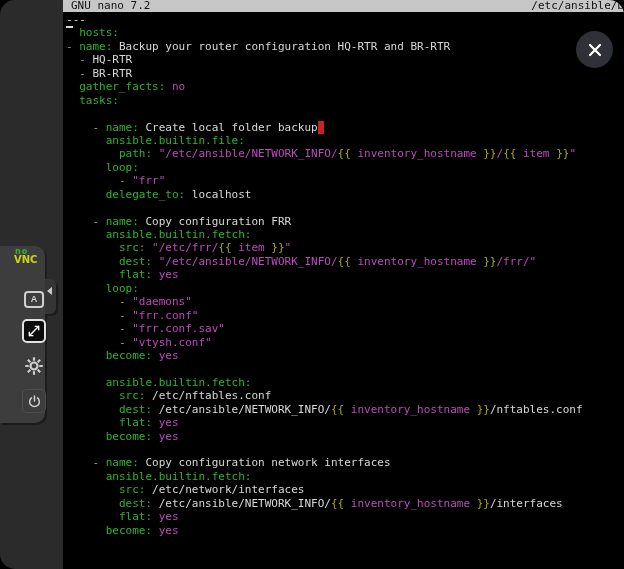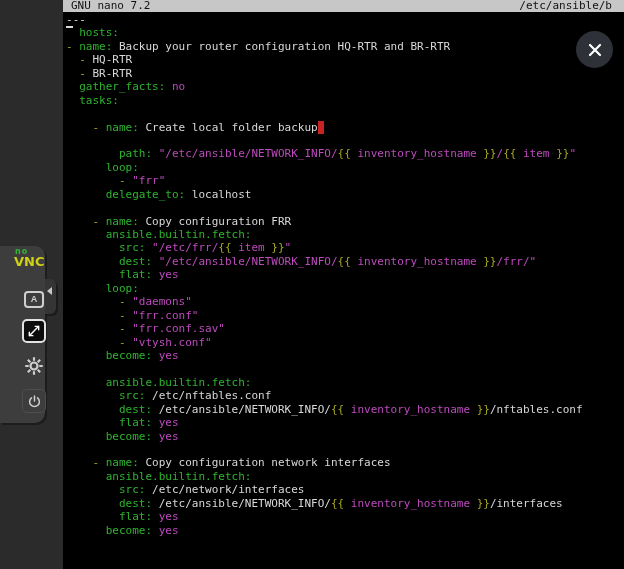--- a/index.html
+++ b/index.html
@@ -1,34 +1,35 @@
 <!DOCTYPE html>
 <html><head>
 <meta charset="utf-8">
 <style>
   * { margin:0; padding:0; box-sizing:border-box; }
   html,body { width:624px; height:569px; background:#000; }
   .screen {
     position:relative; width:624px; height:569px; overflow:hidden;
     font-family:"DejaVu Sans", "Liberation Sans", sans-serif;
+    border-radius:15px;
   }
 
   
   .vnc-rail { position:absolute; left:0; top:0; width:63px; height:569px; background:#2b2b2b; }
 
   
   .terminal { position:absolute; left:63px; top:0; width:561px; height:569px; background:#000; }
   .titlebar {
     height:12px; background:#c7c7c7; color:#111;
     font-family:"DejaVu Sans Mono", "Liberation Mono", monospace;
     font-size:11px; line-height:12px;
     display:flex; justify-content:space-between;
     padding-left:8px; overflow:hidden; white-space:nowrap;
   }
-  .titlebar .right { padding-right:12px; }
+  .titlebar .right { padding-right:0; }
   .code {
     padding:1px 0 0 3px;
     font-family:"DejaVu Sans Mono", "Liberation Mono", monospace;
     font-size:11px; color:#d8d8d8;
   }
   .ln { height:13.45px; line-height:13.45px; white-space:pre; }
   .ln span.key   { color:#2eb42e; }
   .ln span.str   { color:#bd4abd; }
   .ln span.jinja { color:#a6a621; }
   .ln span.dash  { color:#a6a621; }
@@ -37,21 +38,21 @@
   .ln span.cursor{ background:#c92222; color:#c92222; }
 
   
   .vnc-panel {
     position:absolute; left:0; top:246px; width:45px; height:177px;
     background:#3d3d3d; border-radius:0 10px 10px 0;
     box-shadow:2px 2px 0 #1c1c1c;
   }
   .logo { position:absolute; top:2px; left:14px; line-height:1; }
   .logo .l1 { display:block; font-size:8px; font-weight:bold; color:#36b336; letter-spacing:1px; margin-left:1px; }
-  .logo .l2 { display:block; font-size:13px; font-weight:bold; color:#d0d016; margin-top:-1px;text-align:center; }
+  .logo .l2 { display:block; font-size:10px; font-weight:bold; color:#d0d016; margin-top:-1px;text-align:center; }
   .handle {
     position:absolute; left:45px; top:33px; width:11px; height:35px;
     background:#353535; border-radius:0 6px 6px 0;
     box-shadow:2px 2px 0 #1c1c1c; cursor:pointer;
   }
   .handle .tri {
     position:absolute; left:2px; top:8px; width:0; height:0;
     border-top:4px solid transparent; border-bottom:4px solid transparent;
     border-right:5px solid #c9c9c9;
   }
@@ -92,21 +93,21 @@
     <div class="code">
         <div class="ln"><span class="ul">-</span><span class="plain">--</span></div>
         <div class="ln"><span class="plain">  </span><span class="key">hosts:</span></div>
         <div class="ln"><span class="dash">- </span><span class="key">name:</span><span class="plain"> Backup your router configuration HQ-RTR and BR-RTR</span></div>
         <div class="ln"><span class="plain">  </span><span class="dash">- </span><span class="plain">HQ-RTR</span></div>
         <div class="ln"><span class="plain">  </span><span class="dash">- </span><span class="plain">BR-RTR</span></div>
         <div class="ln"><span class="plain">  </span><span class="key">gather_facts:</span><span class="plain"> </span><span class="str">no</span></div>
         <div class="ln"><span class="plain">  </span><span class="key">tasks:</span></div>
         <div class="ln">&nbsp;</div>
         <div class="ln"><span class="plain">    </span><span class="dash">- </span><span class="key">name:</span><span class="plain"> Create local folder backup</span><span class="cursor"> </span></div>
-        <div class="ln"><span class="plain">      </span></div>
+        <div class="ln"><span class="plain">      </span><span class="key">ansible.builtin.file:</span></div>
         <div class="ln"><span class="plain">        </span><span class="key">path:</span><span class="plain"> </span><span class="str">"/etc/ansible/NETWORK_INFO/</span><span class="jinja">{{</span><span class="str"> inventory_hostname </span><span class="jinja">}}</span><span class="str">/</span><span class="jinja">{{</span><span class="str"> item </span><span class="jinja">}}</span><span class="str">"</span></div>
         <div class="ln"><span class="plain">      </span><span class="key">loop:</span></div>
         <div class="ln"><span class="plain">        </span><span class="dash">- </span><span class="str">"frr"</span></div>
         <div class="ln"><span class="plain">      </span><span class="key">delegate_to:</span><span class="plain"> localhost</span></div>
         <div class="ln">&nbsp;</div>
         <div class="ln"><span class="plain">    </span><span class="dash">- </span><span class="key">name:</span><span class="plain"> Copy configuration FRR</span></div>
         <div class="ln"><span class="plain">      </span><span class="key">ansible.builtin.fetch:</span></div>
         <div class="ln"><span class="plain">        </span><span class="key">src:</span><span class="plain"> </span><span class="str">"/etc/frr/</span><span class="jinja">{{</span><span class="str"> item </span><span class="jinja">}}</span><span class="str">"</span></div>
         <div class="ln"><span class="plain">        </span><span class="key">dest:</span><span class="plain"> </span><span class="str">"/etc/ansible/NETWORK_INFO/</span><span class="jinja">{{</span><span class="str"> inventory_hostname </span><span class="jinja">}}</span><span class="str">/frr/"</span></div>
         <div class="ln"><span class="plain">        </span><span class="key">flat:</span><span class="plain"> </span><span class="str">yes</span></div>

